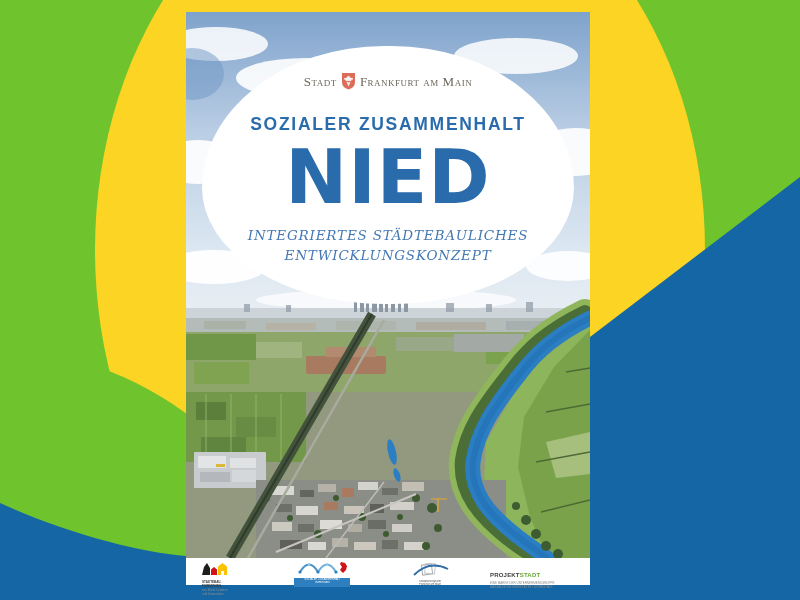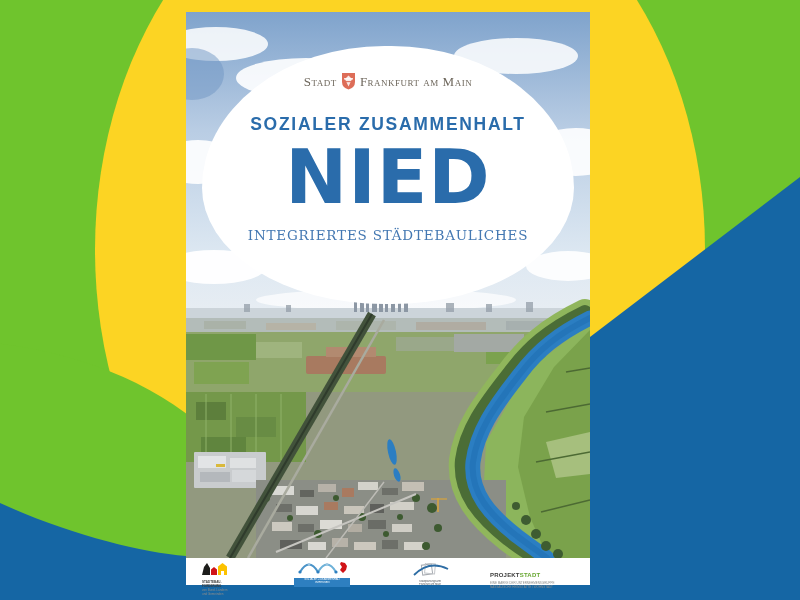--- a/index.html
+++ b/index.html
@@ -14,21 +14,21 @@
   
   .blob{position:absolute;left:16px;top:34px;width:372px;height:258px;background:#ffffff;
         border-radius:50% / 56% 56% 46% 46%;
         display:flex;flex-direction:column;align-items:center;text-align:center;}
   .citylogo{margin-top:27px;display:flex;align-items:center;gap:4px;color:#6e675c;
             font-family:"Liberation Serif",serif;font-variant:small-caps;
             font-size:13px;letter-spacing:.5px;}
   .kicker{margin-top:24px;color:#2a6cab;font-weight:bold;font-size:17.5px;letter-spacing:1.7px;}
   .bigtitle{margin-top:6px;color:#2a6cab;font-family:"DejaVu Sans",sans-serif;font-weight:bold;
             font-size:74px;line-height:.98;letter-spacing:1px;}
-  .subtitle{margin-top:11px;color:#4478b2;font-family:"DejaVu Serif",serif;
+  .subtitle{margin-top:11px;color:#4478b2;font-family:"DejaVu Serif",serif;font-style:italic;
             font-size:13.5px;letter-spacing:.8px;line-height:1.5;}
 
   
   .footer{position:absolute;left:0;bottom:0;width:404px;height:27px;background:#ffffff;}
   .logo{position:absolute;}
   .micro{font-size:6px;line-height:1.12;transform:scale(.5);transform-origin:0 0;
          white-space:nowrap;display:block;}
   .microC{font-size:6px;line-height:1.1;transform:scale(.45);transform-origin:50% 0;
           white-space:nowrap;display:block;text-align:center;}
 
@@ -237,20 +237,21 @@
         <path d="M7.5,2.5 L11,6 L7.5,13.5 L4,6 Z" fill="#ffffff" opacity=".85"></path>
         <rect x="3" y="5" width="9" height="1.6" fill="#ffffff" opacity=".8"></rect>
         <rect x="4" y="8" width="7" height="1.2" fill="#dd6d58" opacity=".9"></rect>
       </svg>
       <span>Frankfurt am Main</span>
     </div>
     <div class="kicker">SOZIALER ZUSAMMENHALT</div>
     <div class="bigtitle">NIED</div>
     <div class="subtitle">
       <span>INTEGRIERTES STÄDTEBAULICHES</span><br>
+      <span>ENTWICKLUNGSKONZEPT</span>
     </div>
   </div>
 
   <div class="footer">
 
     <div class="logo logo-sbf">
       <svg width="26" height="12" viewBox="0 0 26 12">
         <path d="M0,12 L2,4 L5,0 L8,5 L8,12 Z" fill="#1d1d1b"></path>
         <path d="M9,12 V6.5 L12,4 L15,6.5 V12 Z" fill="#d01317"></path>
         <path d="M16,12 V3.5 L20.5,0 L25,3.5 V12 Z" fill="#fcc200"></path>

